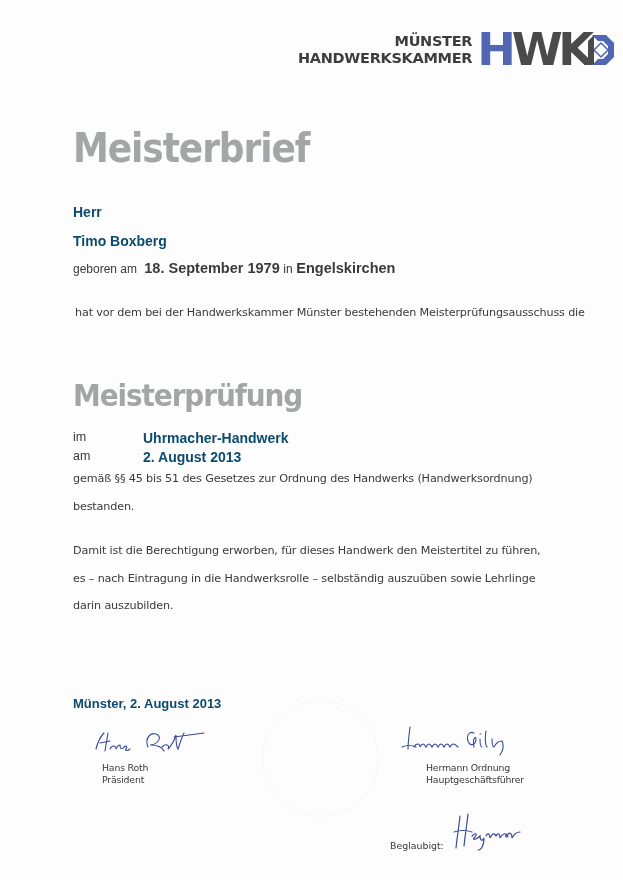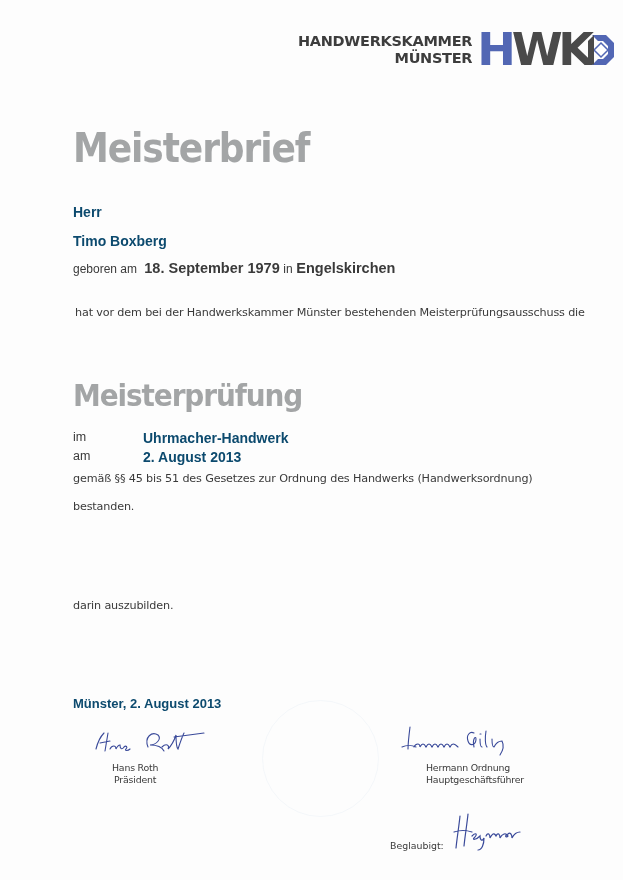--- a/index.html
+++ b/index.html
@@ -175,22 +175,22 @@
       color: #3a3a3a;
     }
   </style>
 </head>
 <body>
 
 <div class="page">
 
   <div class="logo">
     <div class="logo-text">
+      <div>MÜNSTER</div>
       <div>HANDWERKSKAMMER</div>
-      <div>MÜNSTER</div>
     </div>
     <div class="logo-mark">
       <span class="logo-letter h">H</span>
       <span class="logo-letter w">W</span>
       <span class="logo-letter k">K</span>
       <span class="logo-diamond">
         <svg width="26" height="30" viewBox="0 0 26 30">
           <path d="M4 0 L18 0 L26 8 L26 22 L18 30 L4 30 L10 24 L15 24 L20 19 L20 11 L15 6 L10 6 Z" fill="#5267b4"></path>
           <path d="M13 8 L20 15 L13 22 L6 15 Z" fill="#ffffff" stroke="#5267b4" stroke-width="1.5"></path>
           <path d="M0 6 L6 0 L6 30 L0 24 Z" fill="#4a4a4a"></path>
@@ -215,37 +215,39 @@
   <div class="title title-meisterpruefung">Meisterprüfung</div>
 
   <div class="row-label row-im">im</div>
   <div class="row-value row-im bold-sans">Uhrmacher-Handwerk</div>
   <div class="row-label row-am">am</div>
   <div class="row-value row-am bold-sans">2. August 2013</div>
 
   <div class="body-text line-gemaess">gemäß §§ 45 bis 51 des Gesetzes zur Ordnung des Handwerks (Handwerksordnung)</div>
   <div class="body-text line-bestanden">bestanden.</div>
 
+  <div class="body-text line-damit1">Damit ist die Berechtigung erworben, für dieses Handwerk den Meistertitel zu führen,</div>
+  <div class="body-text line-damit2">es – nach Eintragung in die Handwerksrolle – selbständig auszuüben sowie Lehrlinge</div>
   <div class="body-text line-damit3">darin auszubilden.</div>
 
   <div class="place-date bold-sans">Münster, 2. August 2013</div>
 
   <div class="seal"></div>
 
   <div class="signature" style="left:92px; top:727px;">
     <svg width="120" height="32" viewBox="0 0 120 32">
       <g fill="none" stroke="#3a4a9a" stroke-width="1.1" stroke-linecap="round">
         <path d="M4 22 C6 14, 10 8, 12 6 M8 16 L18 14 M16 6 C15 12, 14 18, 13 24"></path>
         <path d="M18 22 C20 18, 24 18, 24 22 C25 20, 26 18, 28 18 C28 22, 30 23, 32 20 C34 18, 36 20, 34 22 C32 24, 36 24, 38 22"></path>
         <path d="M56 20 C52 10, 60 4, 66 8 C70 12, 64 18, 58 18 C64 18, 70 20, 72 24"></path>
         <path d="M70 20 C74 16, 78 18, 76 22 C80 18, 82 14, 84 8 C84 14, 84 20, 86 22 C88 16, 90 10, 92 6 M82 10 L112 6"></path>
       </g>
     </svg>
   </div>
-  <div class="sig-name" style="left:112px; top:762px;text-align:center;">
+  <div class="sig-name" style="left:102px; top:762px;">
     <div>Hans Roth</div>
     <div>Präsident</div>
   </div>
 
   <div class="signature" style="left:400px; top:725px;">
     <svg width="120" height="36" viewBox="0 0 120 36">
       <g fill="none" stroke="#3a4a9a" stroke-width="1.1" stroke-linecap="round">
         <path d="M10 2 C9 10, 8 18, 8 24 M2 22 C6 20, 12 20, 16 22"></path>
         <path d="M14 22 C16 18, 20 18, 20 22 C22 18, 24 18, 26 22 C28 18, 30 18, 32 22 C34 18, 36 18, 38 22 C40 18, 42 18, 44 22 C46 18, 48 18, 50 22 C52 18, 54 18, 58 22"></path>
         <path d="M74 8 C70 6, 66 10, 68 16 C70 22, 76 20, 76 14 C76 10, 72 14, 74 22 M80 14 C80 18, 80 22, 82 22 M80 9 L81 9 M86 6 C85 12, 85 20, 87 22 M92 14 C92 18, 92 22, 94 22 C96 18, 98 16, 102 16 C104 20, 104 24, 100 30"></path>

